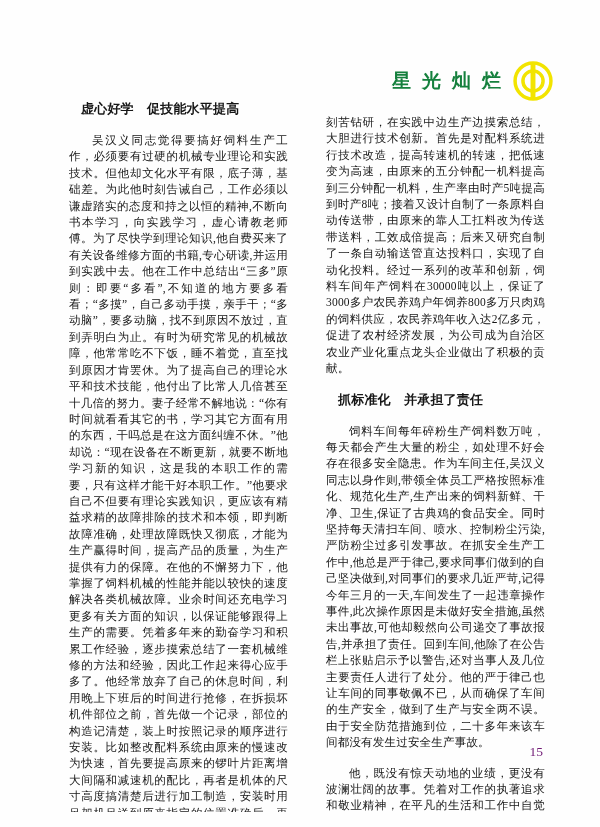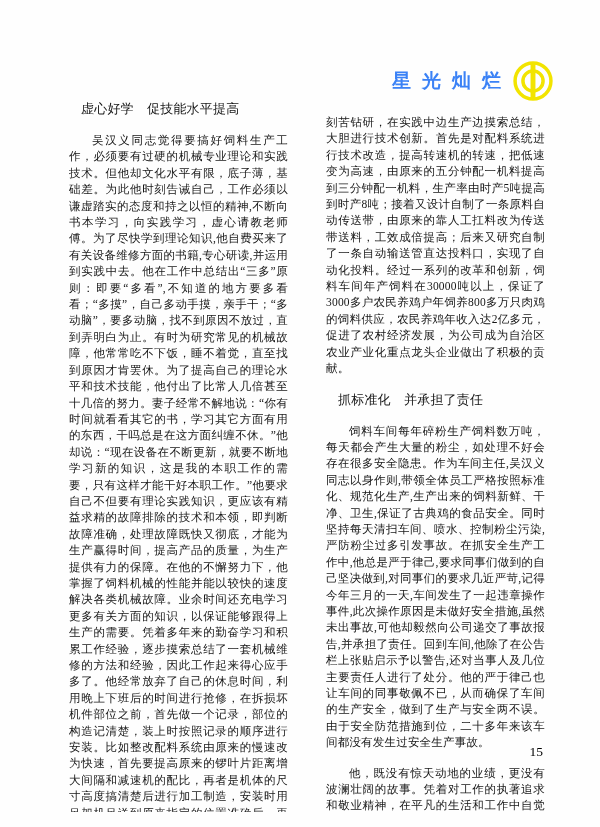--- a/index.html
+++ b/index.html
@@ -21,21 +21,21 @@
     top: 60px;
     right: 46px;
     display: flex;
     align-items: center;
   }
   .header-title {
     font-family: "Liberation Sans", sans-serif;
     font-weight: bold;
     font-size: 19px;
     letter-spacing: 11px;
-    color: #3b82f6;
+    color: #15803d;
     margin-right: 0px;
     white-space: nowrap;
   }
   .logo {
     display: inline-block;
     width: 42px;
     height: 42px;
     line-height: 0;
   }
   .columns {
@@ -59,33 +59,33 @@
     margin: 14px;
   }
   .p-indent {
     text-indent: 2em;
   }
   .p-noindent {
     text-indent: 0;
   }
   .section-heading {
     font-family: "Liberation Sans", sans-serif;
-    font-weight: normal;
+    font-weight: bold;
     font-size: 13px;
     line-height: 18px;
     text-indent: 2em;
     margin: 0 0 2px 0;
     text-align: left;
   }
   .page-number {
     position: absolute;
     top: 744px;
     right: 57px;
     font-size: 13.5px;
-    color: #000000;
+    color: #701a75;
     font-family: "Liberation Serif", serif;
   }
 </style>
 </head>
 <body>
 
 <div class="page">
 
   <div class="header">
     <span class="header-title">星光灿烂</span>

